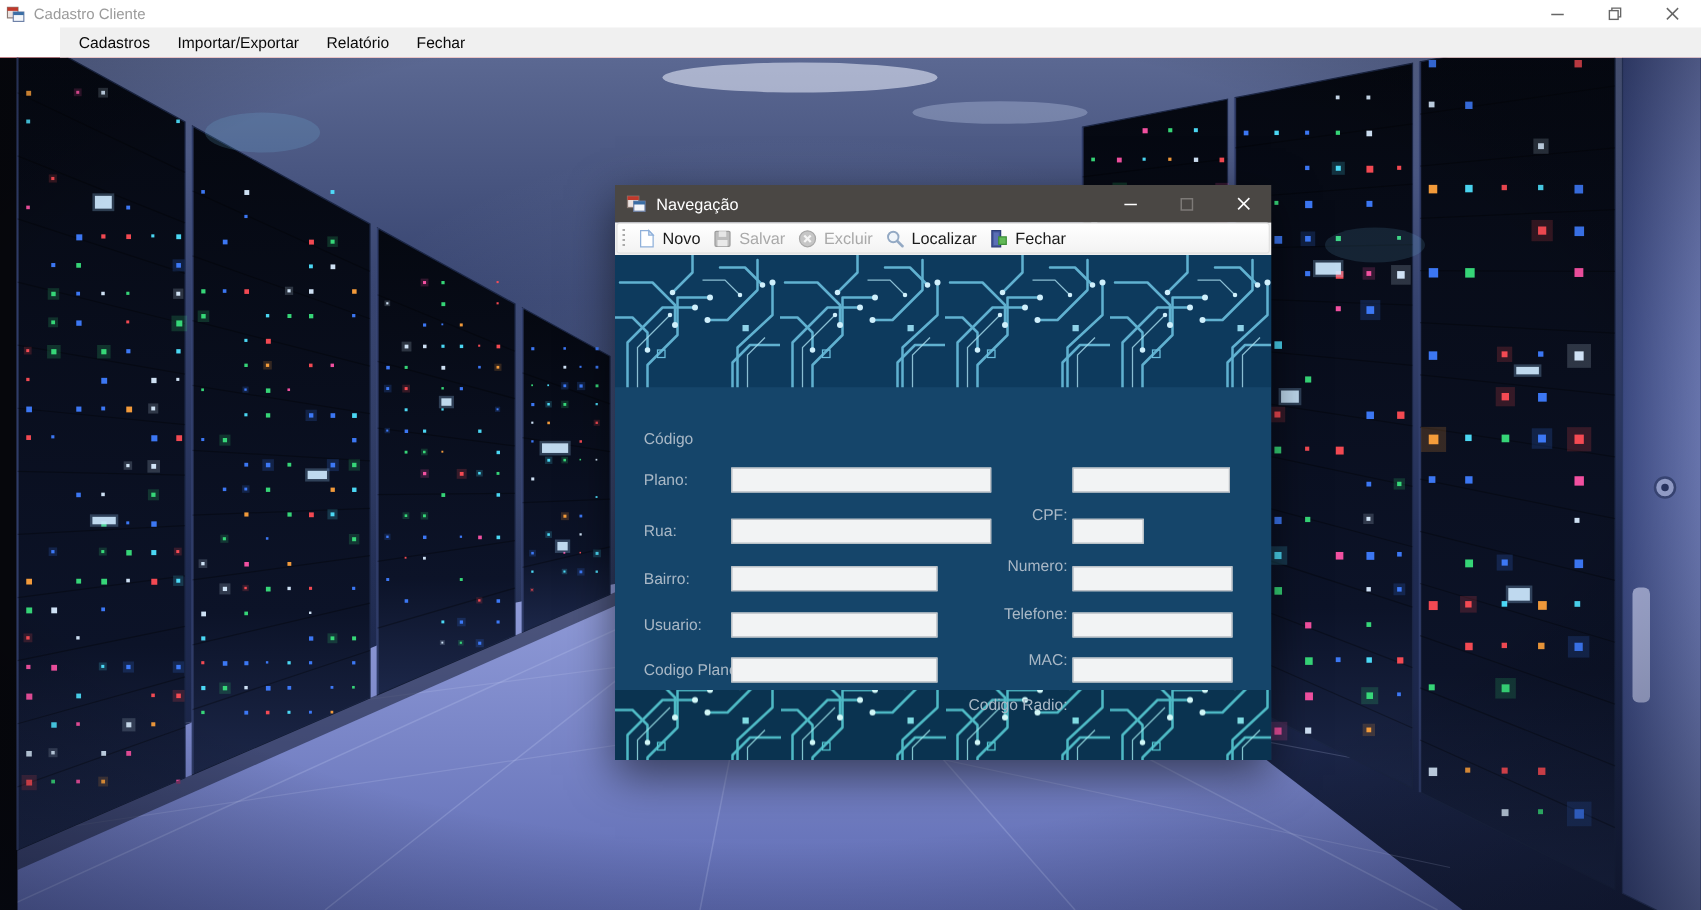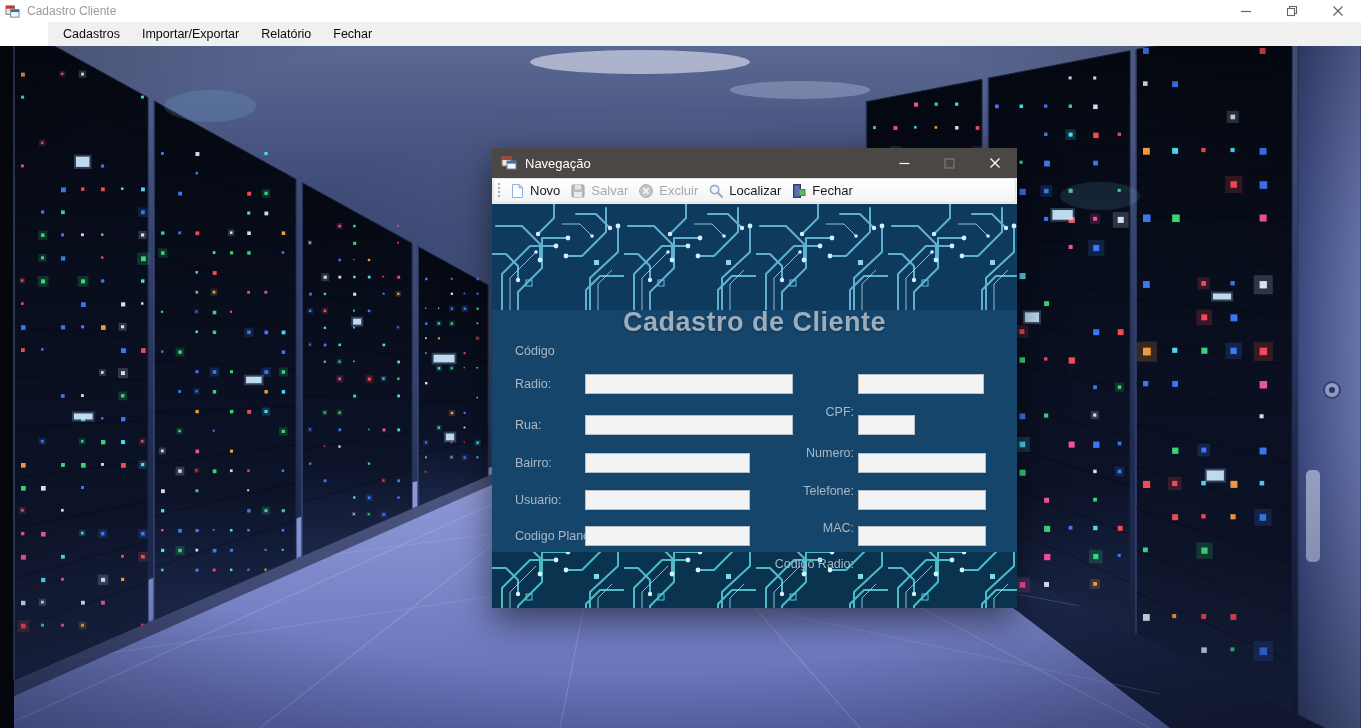--- a/index.html
+++ b/index.html
@@ -1023,25 +1023,24 @@
       </div>
 
       <div class="dlg-body">
         <svg class="band band-top" width="525" height="106">
           <rect width="525" height="106" fill="url(#circTop)"></rect>
         </svg>
         <svg class="band band-bottom" width="525" height="56">
           <rect width="525" height="56" fill="url(#circBot)"></rect>
         </svg>
 
-        <div class="form-heading">Cadastro de Cliente</div>
 
         <div class="lbl" style="left:23px;top:140px">Código</div>
 
-        <div class="lbl" style="left:23px;top:173px">Radio:</div>
+        <div class="lbl" style="left:23px;top:173px">Plano:</div>
         <input class="fld" style="left: 93px; top: 170px; width: 208px;" value="">
         <div class="lbl-r" style="top:173px">CPF:</div>
         <input class="fld" style="left: 366px; top: 170px; width: 126px;" value="">
 
         <div class="lbl" style="left:23px;top:214px">Rua:</div>
         <input class="fld" style="left: 93px; top: 211px; width: 208px;" value="">
         <div class="lbl-r" style="top:214px">Numero:</div>
         <input class="fld" style="left: 366px; top: 211px; width: 57px;" value="">
 
         <div class="lbl" style="left:23px;top:252px">Bairro:</div>

